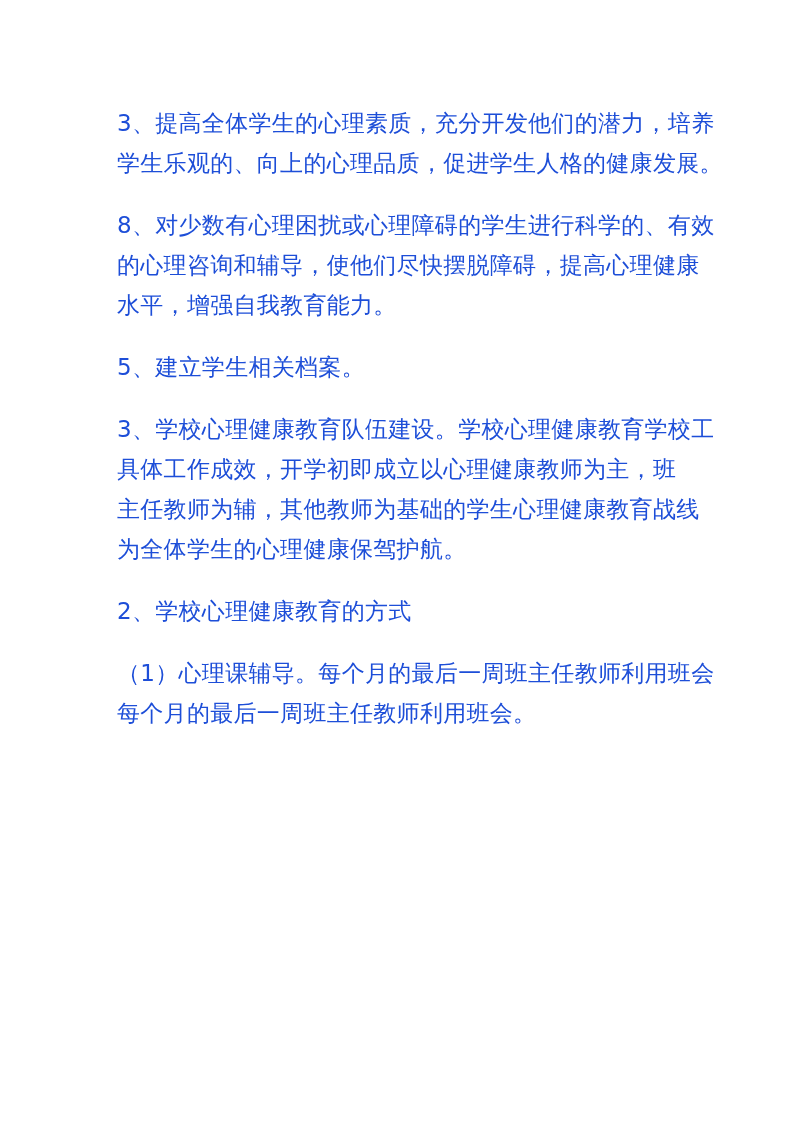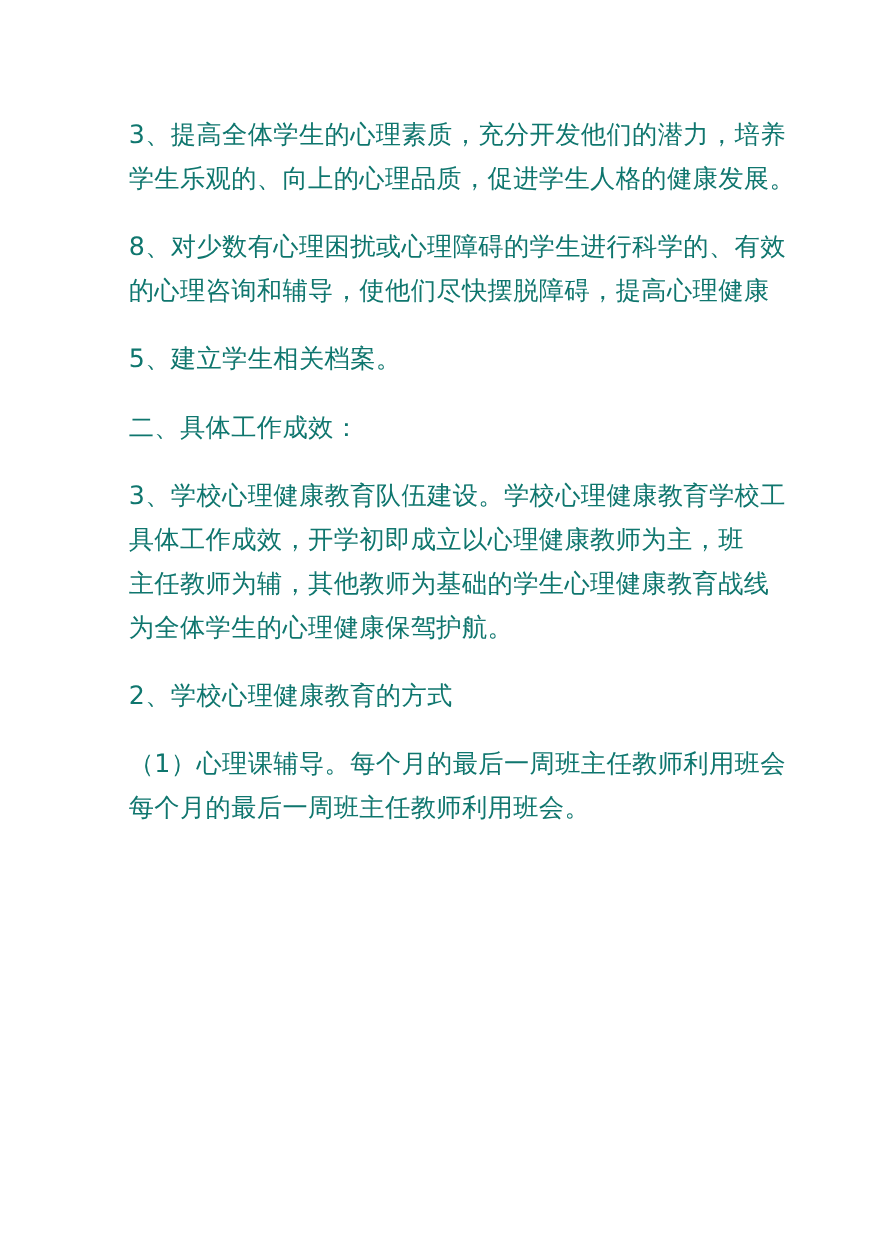--- a/index.html
+++ b/index.html
@@ -13,21 +13,21 @@
     height: 1122px;
     background: #ffffff;
     overflow: hidden;
     font-family: "DejaVu Sans", sans-serif;
   }
   .content {
     position: absolute;
     left: 117px;
     top: 103px;
     width: 620px;
-    color: #0f766e;
+    color: #1d4ed8;
   }
   .paragraph {
     margin: 0 0 22px 0;
   }
   .line {
     font-size: 23px;
     line-height: 40px;
     letter-spacing: 0.3px;
     white-space: nowrap;
     font-weight: 400;
@@ -38,26 +38,24 @@
 
 <div class="page">
   <div class="content" id="content">
       <div class="paragraph">
         <div class="line">3、提高全体学生的心理素质，充分开发他们的潜力，培养</div>
         <div class="line">学生乐观的、向上的心理品质，促进学生人格的健康发展。</div>
       </div>
       <div class="paragraph">
         <div class="line">8、对少数有心理困扰或心理障碍的学生进行科学的、有效</div>
         <div class="line">的心理咨询和辅导，使他们尽快摆脱障碍，提高心理健康</div>
+        <div class="line">水平，增强自我教育能力。</div>
       </div>
       <div class="paragraph">
         <div class="line">5、建立学生相关档案。</div>
-      </div>
-      <div class="paragraph">
-        <div class="line">二、具体工作成效：</div>
       </div>
       <div class="paragraph">
         <div class="line">3、学校心理健康教育队伍建设。学校心理健康教育学校工</div>
         <div class="line">具体工作成效，开学初即成立以心理健康教师为主，班</div>
         <div class="line">主任教师为辅，其他教师为基础的学生心理健康教育战线</div>
         <div class="line">为全体学生的心理健康保驾护航。</div>
       </div>
       <div class="paragraph">
         <div class="line">2、学校心理健康教育的方式</div>
       </div>

